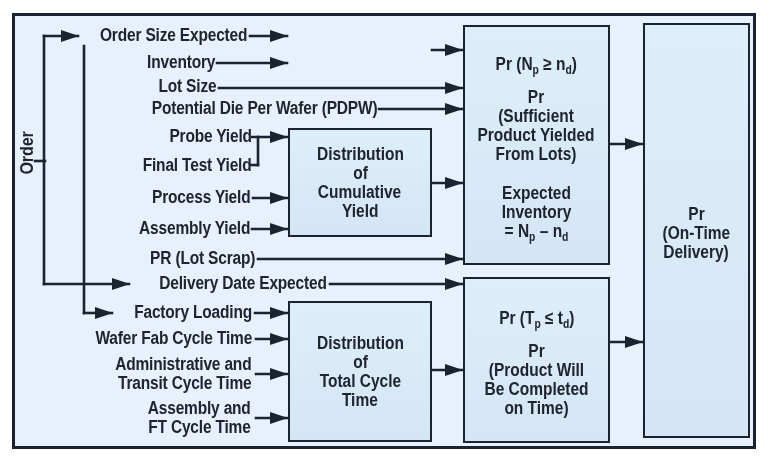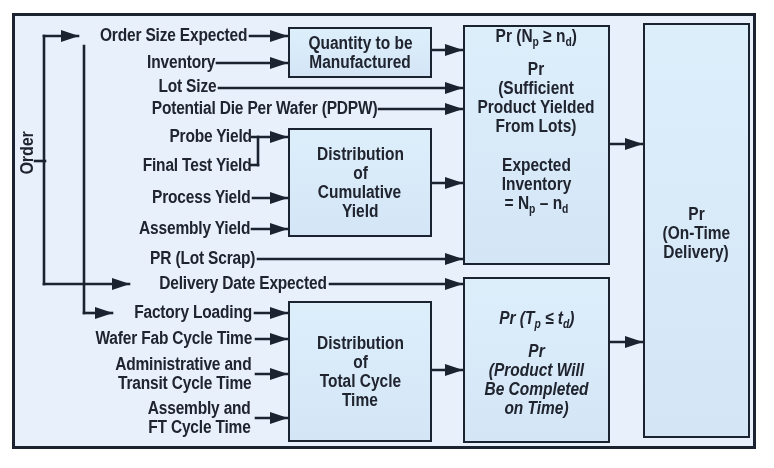--- a/index.html
+++ b/index.html
@@ -105,55 +105,51 @@
 
   <div class="lbl" style="right:523px;top:355px;">
     <div>Administrative and</div>
     <div>Transit Cycle Time</div>
   </div>
   <div class="lbl" style="right:523px;top:399px;">
     <div>Assembly and</div>
     <div>FT Cycle Time</div>
   </div>
 
-  <div class="box centered" style="left:288px;top:27px;width:144px;height:51px;">
-    <div class="tx">Quantity to be</div>
-    <div class="tx">Manufactured</div>
-  </div>
 
   <div class="box centered" style="left:288px;top:128px;width:144px;height:109px;">
     <div class="tx">Distribution</div>
     <div class="tx">of</div>
     <div class="tx">Cumulative</div>
     <div class="tx">Yield</div>
   </div>
 
   <div class="box centered" style="left:288px;top:301px;width:144px;height:141px;">
     <div class="tx">Distribution</div>
     <div class="tx">of</div>
     <div class="tx">Total Cycle</div>
     <div class="tx">Time</div>
   </div>
 
-  <div class="box" style="left:463px;top:25px;width:147px;height:240px;">
+  <div class="box" style="left:463px;top:25px;width:147px;height:240px;padding-top:28px;">
     <div class="tx grp"><span>Pr (N</span><sub>p</sub><span> ≥ n</span><sub>d</sub><span>)</span></div>
     <div class="grp" style="margin-top:14px;">
       <div class="tx">Pr</div>
       <div class="tx">(Sufficient</div>
       <div class="tx">Product Yielded</div>
       <div class="tx">From Lots)</div>
     </div>
     <div class="grp" style="margin-top:20px;">
       <div class="tx">Expected</div>
       <div class="tx">Inventory</div>
       <div class="tx"><span>= N</span><sub>p</sub><span> – n</span><sub>d</sub><span></span></div>
     </div>
   </div>
 
-  <div class="box" style="left:463px;top:277px;width:147px;height:166px;padding-top:30px;font-style:italic;">
+  <div class="box" style="left:463px;top:277px;width:147px;height:166px;padding-top:30px;">
     <div class="tx grp"><span>Pr (T</span><sub>p</sub><span> ≤ t</span><sub>d</sub><span>)</span></div>
     <div class="grp" style="margin-top:14px;">
       <div class="tx">Pr</div>
       <div class="tx">(Product Will</div>
       <div class="tx">Be Completed</div>
       <div class="tx">on Time)</div>
     </div>
   </div>
 
   <div class="box centered" style="left:643px;top:23px;width:107px;height:415px;padding-top:6px;">

